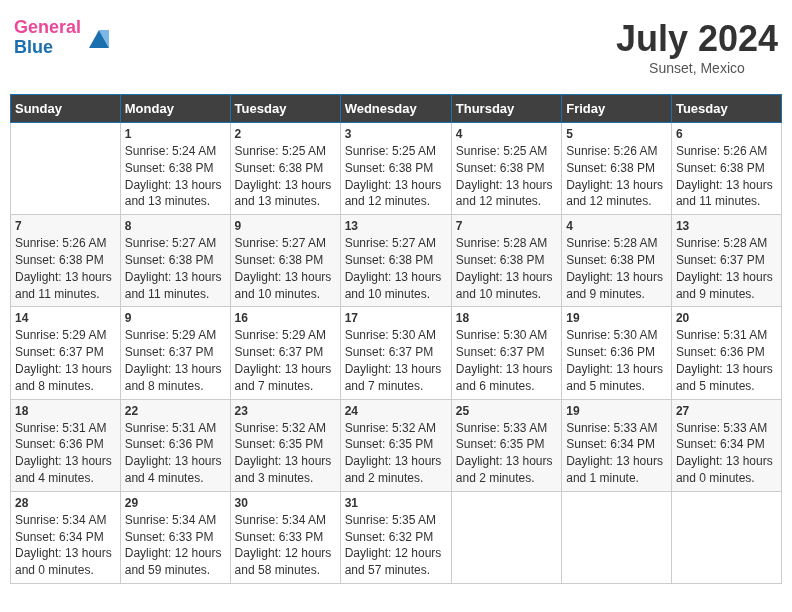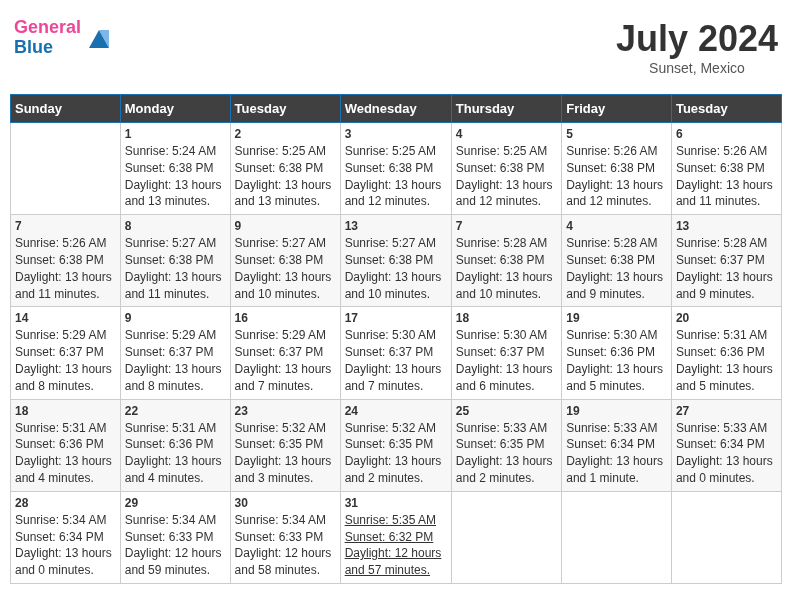--- a/index.html
+++ b/index.html
@@ -348,21 +348,21 @@
         </td>
         <td>
           <span class="day-num">30</span>
           <div class="cell-info" style="white-space: pre-line;">Sunrise: 5:34 AM
 Sunset: 6:33 PM
 Daylight: 12 hours
 and 58 minutes.</div>
         </td>
         <td>
           <span class="day-num">31</span>
-          <div class="cell-info" style="white-space: pre-line; text-decoration: underline;">Sunrise: 5:35 AM
+          <div class="cell-info" style="white-space: pre-line;">Sunrise: 5:35 AM
 Sunset: 6:32 PM
 Daylight: 12 hours
 and 57 minutes.</div>
         </td>
         <td class="empty-cell"></td>
         <td class="empty-cell"></td>
         <td class="empty-cell"></td>
       </tr>
     </tbody>
 </table>

